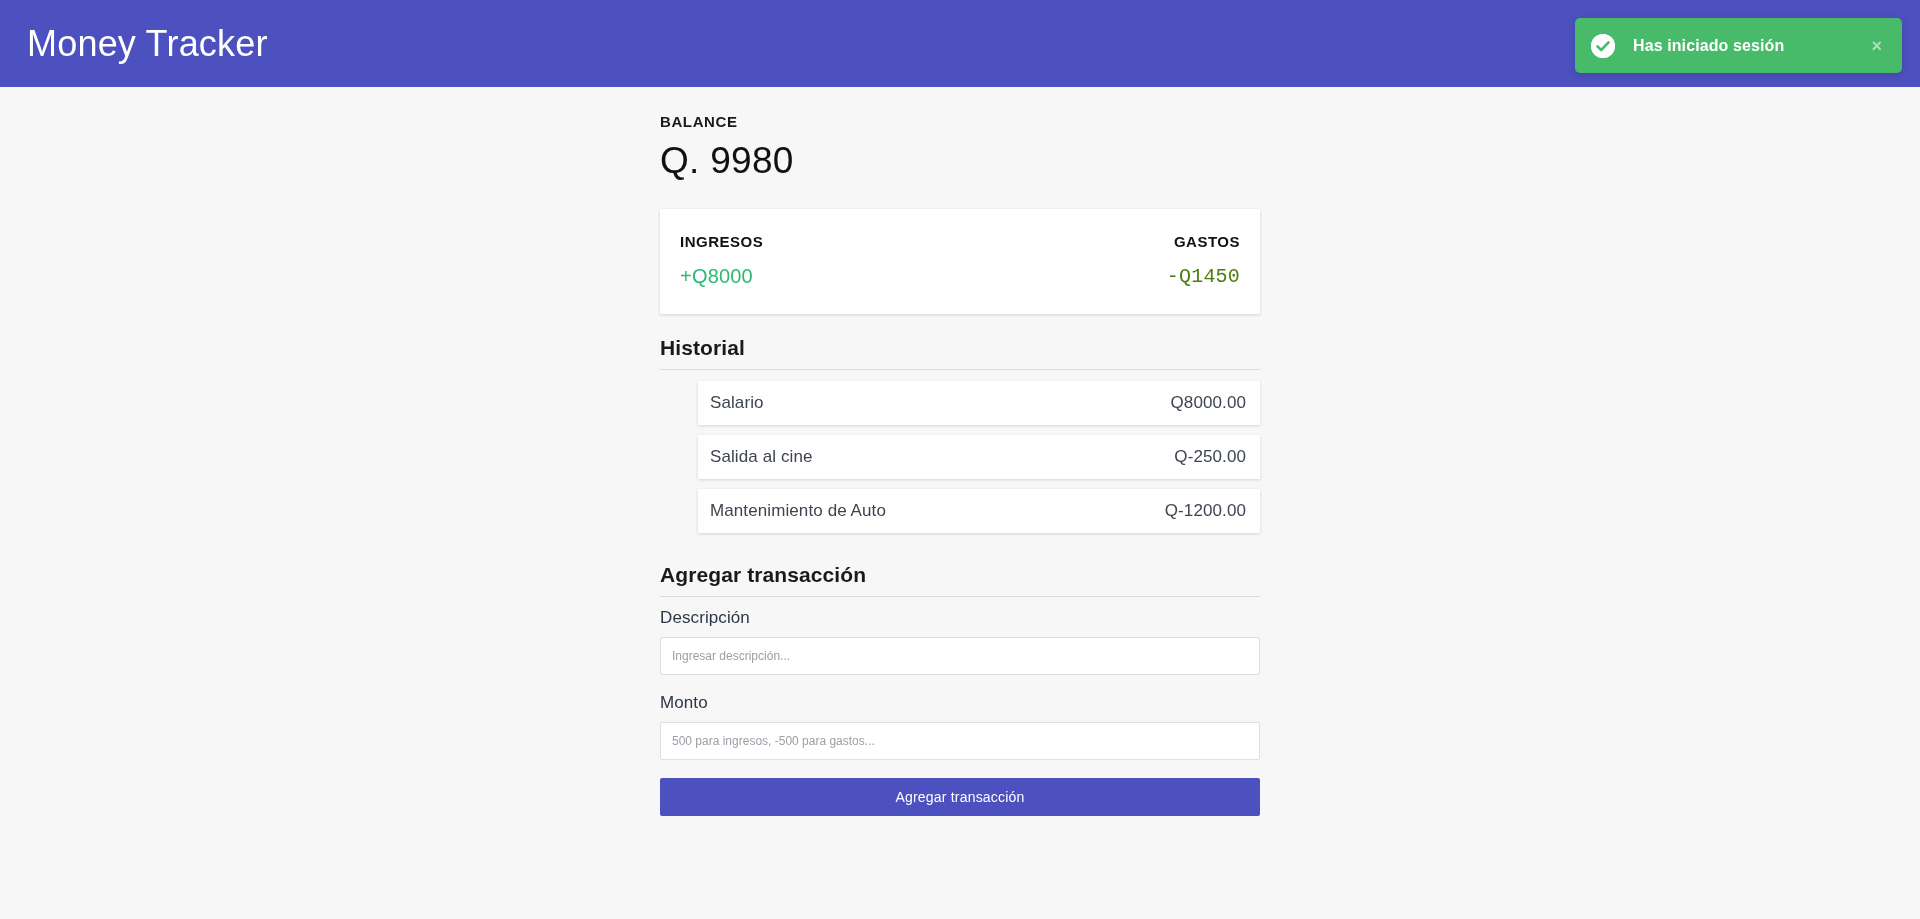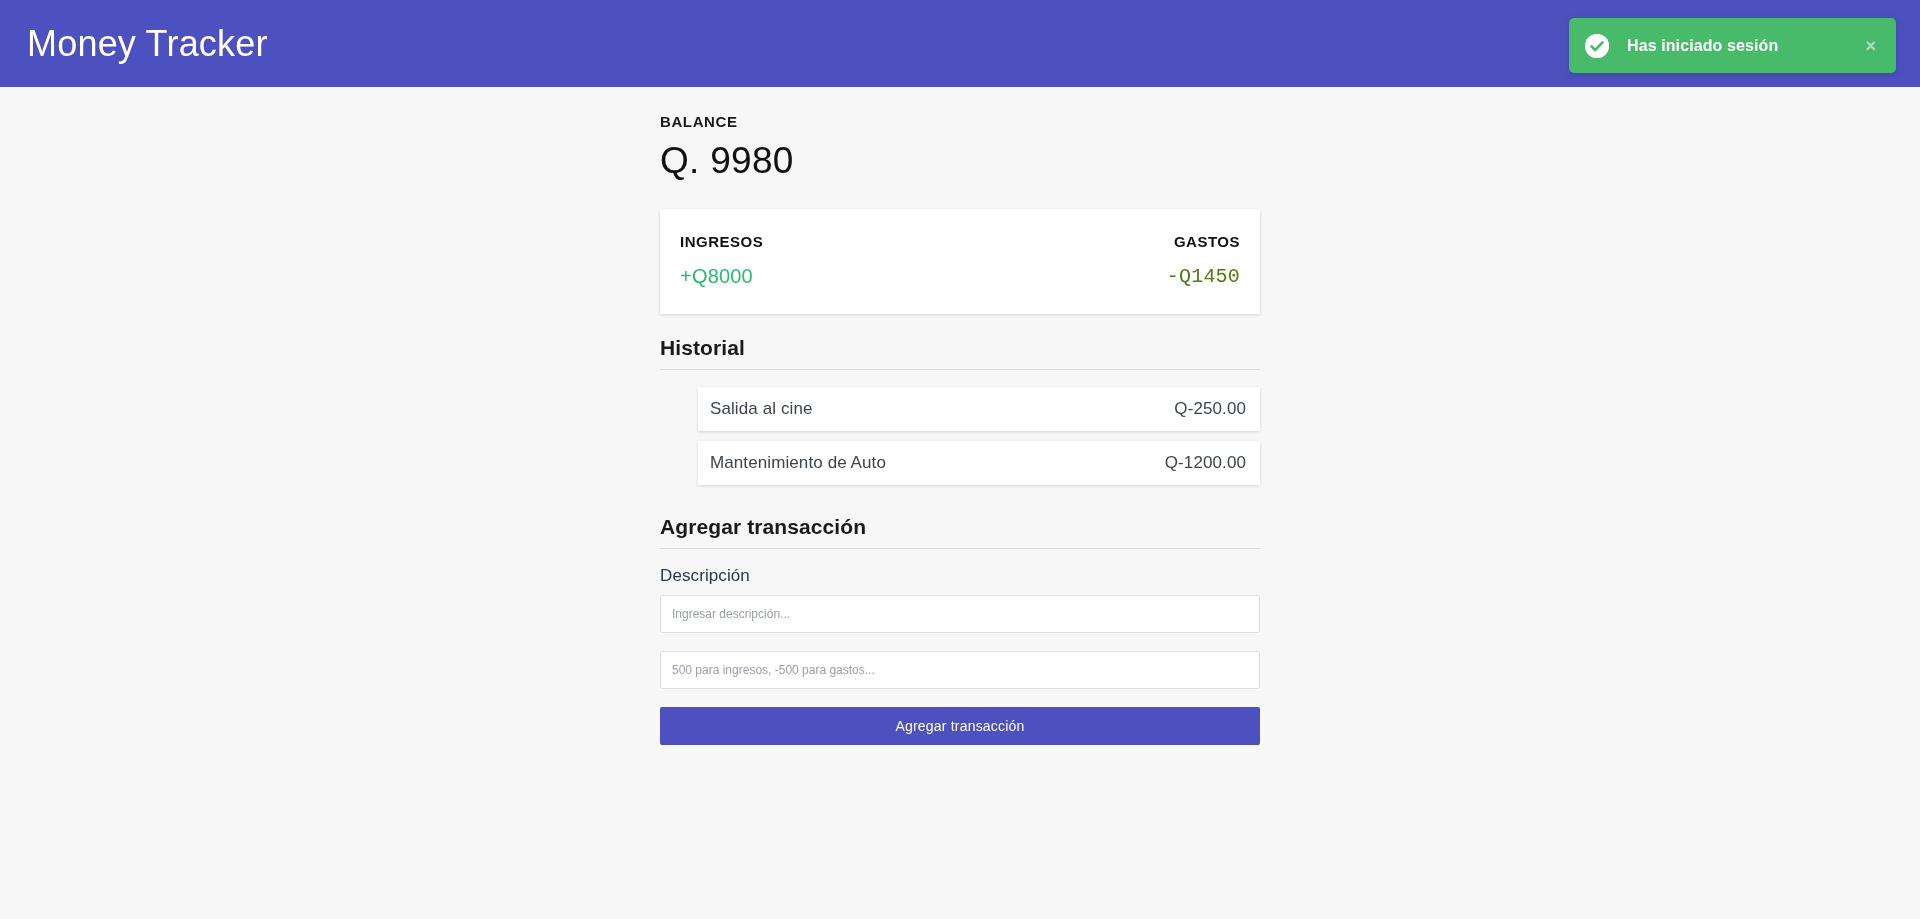--- a/index.html
+++ b/index.html
@@ -34,21 +34,21 @@
     font-size: 36px;
     font-weight: 400;
     letter-spacing: 0.2px;
     line-height: 1;
   }
 
   
   .toast {
     position: absolute;
     top: 18px;
-    right: 24px;
+    right: 18px;
     width: 327px;
     height: 55px;
     background: #48bb6a;
     border-radius: 5px;
     display: flex;
     align-items: center;
     padding: 0 16px;
     box-shadow: 0 2px 8px rgba(0,0,0,0.15);
     z-index: 50;
   }
@@ -152,21 +152,21 @@
   .summary-value.income { color: #2eb872; }
   .summary-value.expense { color: #4d7c0f; font-family: Liberation Mono, monospace; }
 
   
   .section-heading {
     font-size: 21px;
     font-weight: 700;
     color: #1a1a1a;
     padding-bottom: 9px;
     border-bottom: 1px solid #dcdcdc;
-    margin-bottom: 17px;
+    margin-bottom: 11px;
     letter-spacing: 0.1px;
   }
 
   
   .history-list {
     list-style: none;
     margin: 0 0 30px 38px;
   }
 
   .history-item {
@@ -259,33 +259,38 @@
       </div>
       <div class="summary-col right">
         <div class="summary-title">GASTOS</div>
         <div class="summary-value expense">-Q1450</div>
       </div>
     </section>
 
     <h2 class="section-heading">Historial</h2>
     <ul class="history-list">
       <li class="history-item">
+        <span class="history-desc">Salario</span>
+        <span class="history-amount">Q8000.00</span>
+      </li>
+      <li class="history-item">
         <span class="history-desc">Salida al cine</span>
         <span class="history-amount">Q-250.00</span>
       </li>
       <li class="history-item">
         <span class="history-desc">Mantenimiento de Auto</span>
         <span class="history-amount">Q-1200.00</span>
       </li>
     </ul>
 
     <h2 class="section-heading">Agregar transacción</h2>
     <div class="form-block">
       <label class="field-label">Descripción</label>
       <input class="field-input" type="text" placeholder="Ingresar descripción..." style="">
 
+      <label class="field-label">Monto</label>
       <input class="field-input" type="text" placeholder="500 para ingresos, -500 para gastos..." style="">
 
       <button class="submit-button">Agregar transacción</button>
     </div>
 
   </div>
 </main>
 
 </body></html>

